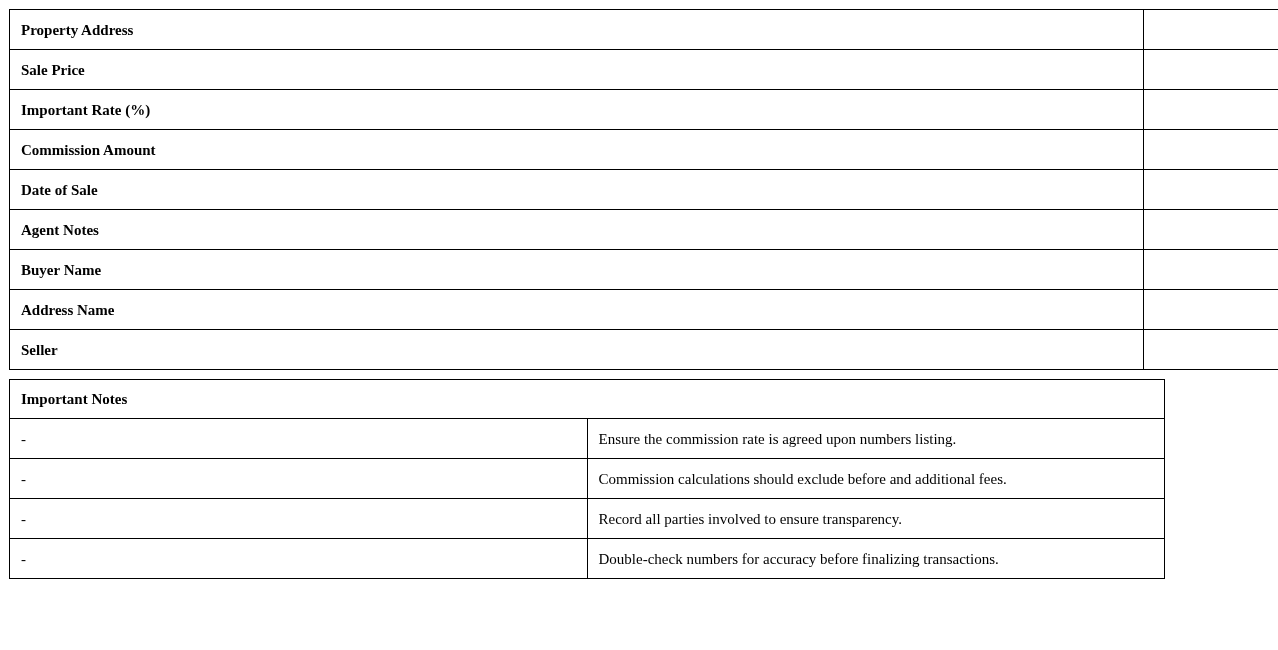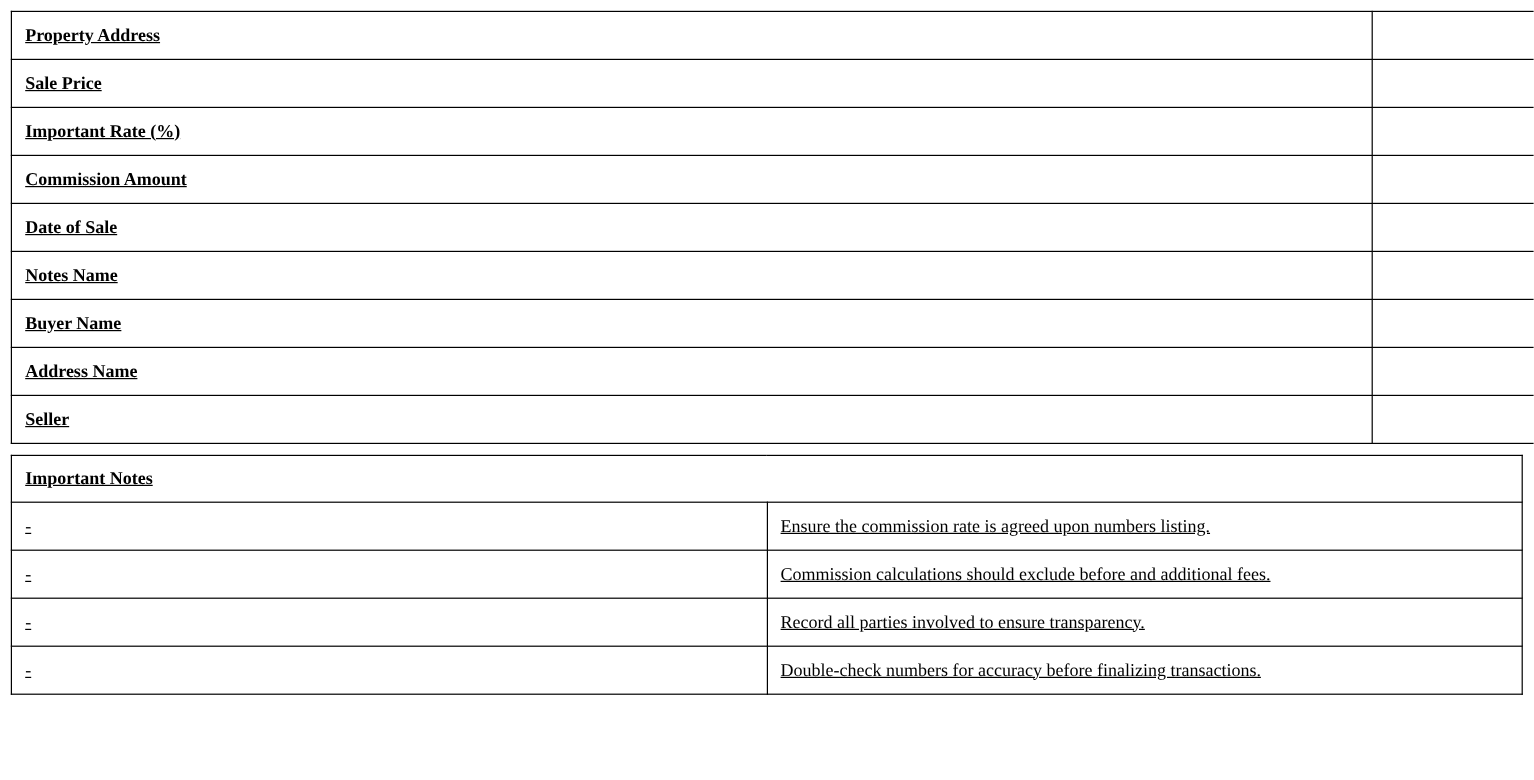--- a/index.html
+++ b/index.html
@@ -36,36 +36,34 @@
     position: absolute;
     left: 9px;
     top: 9px;
     width: 1260px;
   }
   .form-table td.label-cell {
     width: 1122px;
     height: 39px;
     padding: 0 0 0 11px;
     font-weight: bold;
-    text-decoration: underline;
   }
   .form-table td.value-cell {
     width: 137px;
     height: 39px;
     padding: 0 6px;
     font-weight: normal;
   }
 
   
   .notes-table {
     position: absolute;
     left: 9px;
     top: 379px;
-    width: 1260px;
-    text-decoration: underline;
+    width: 1156px;
   }
   .notes-table td.notes-header {
     height: 38px;
     padding: 0 0 0 11px;
     font-weight: bold;
   }
   .notes-table td.bullet-cell {
     width: 68px;
     height: 39px;
     padding: 0 0 0 11px;
@@ -96,21 +94,21 @@
       </tr>
       <tr>
         <td class="label-cell">Commission Amount</td>
         <td class="value-cell"></td>
       </tr>
       <tr>
         <td class="label-cell">Date of Sale</td>
         <td class="value-cell"></td>
       </tr>
       <tr>
-        <td class="label-cell">Notes Name</td>
+        <td class="label-cell">Agent Notes</td>
         <td class="value-cell"></td>
       </tr>
       <tr>
         <td class="label-cell">Buyer Name</td>
         <td class="value-cell"></td>
       </tr>
       <tr>
         <td class="label-cell">Address Name</td>
         <td class="value-cell"></td>
       </tr>

